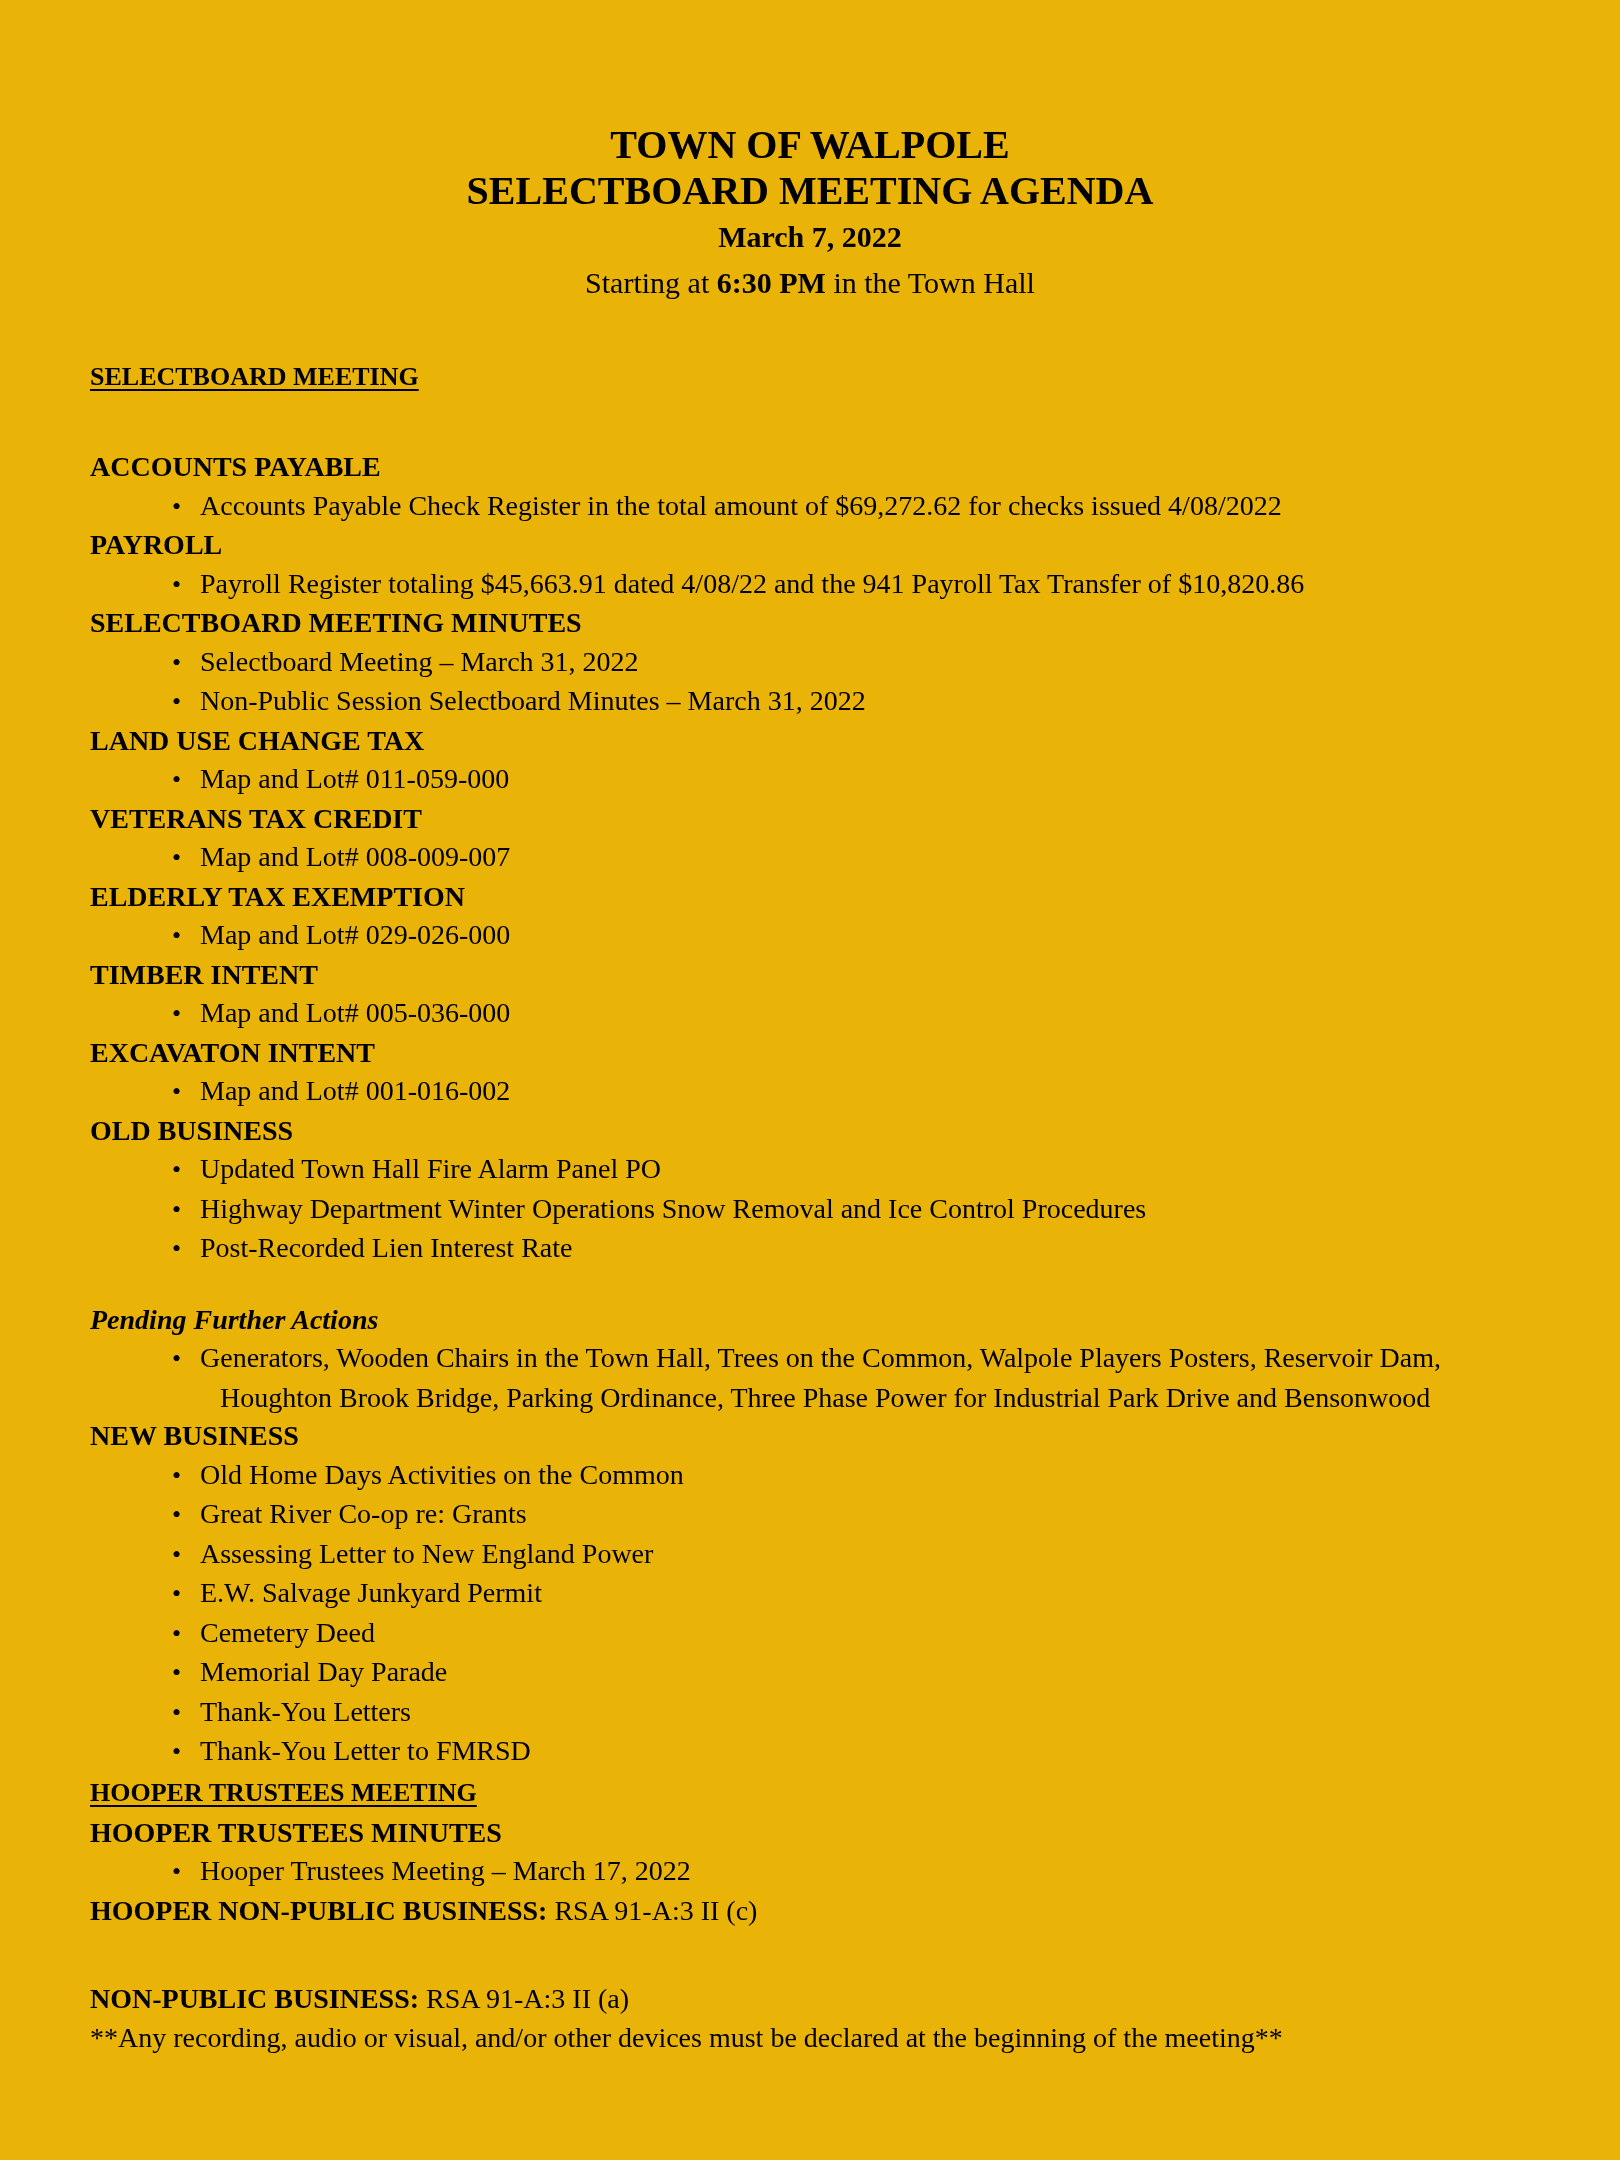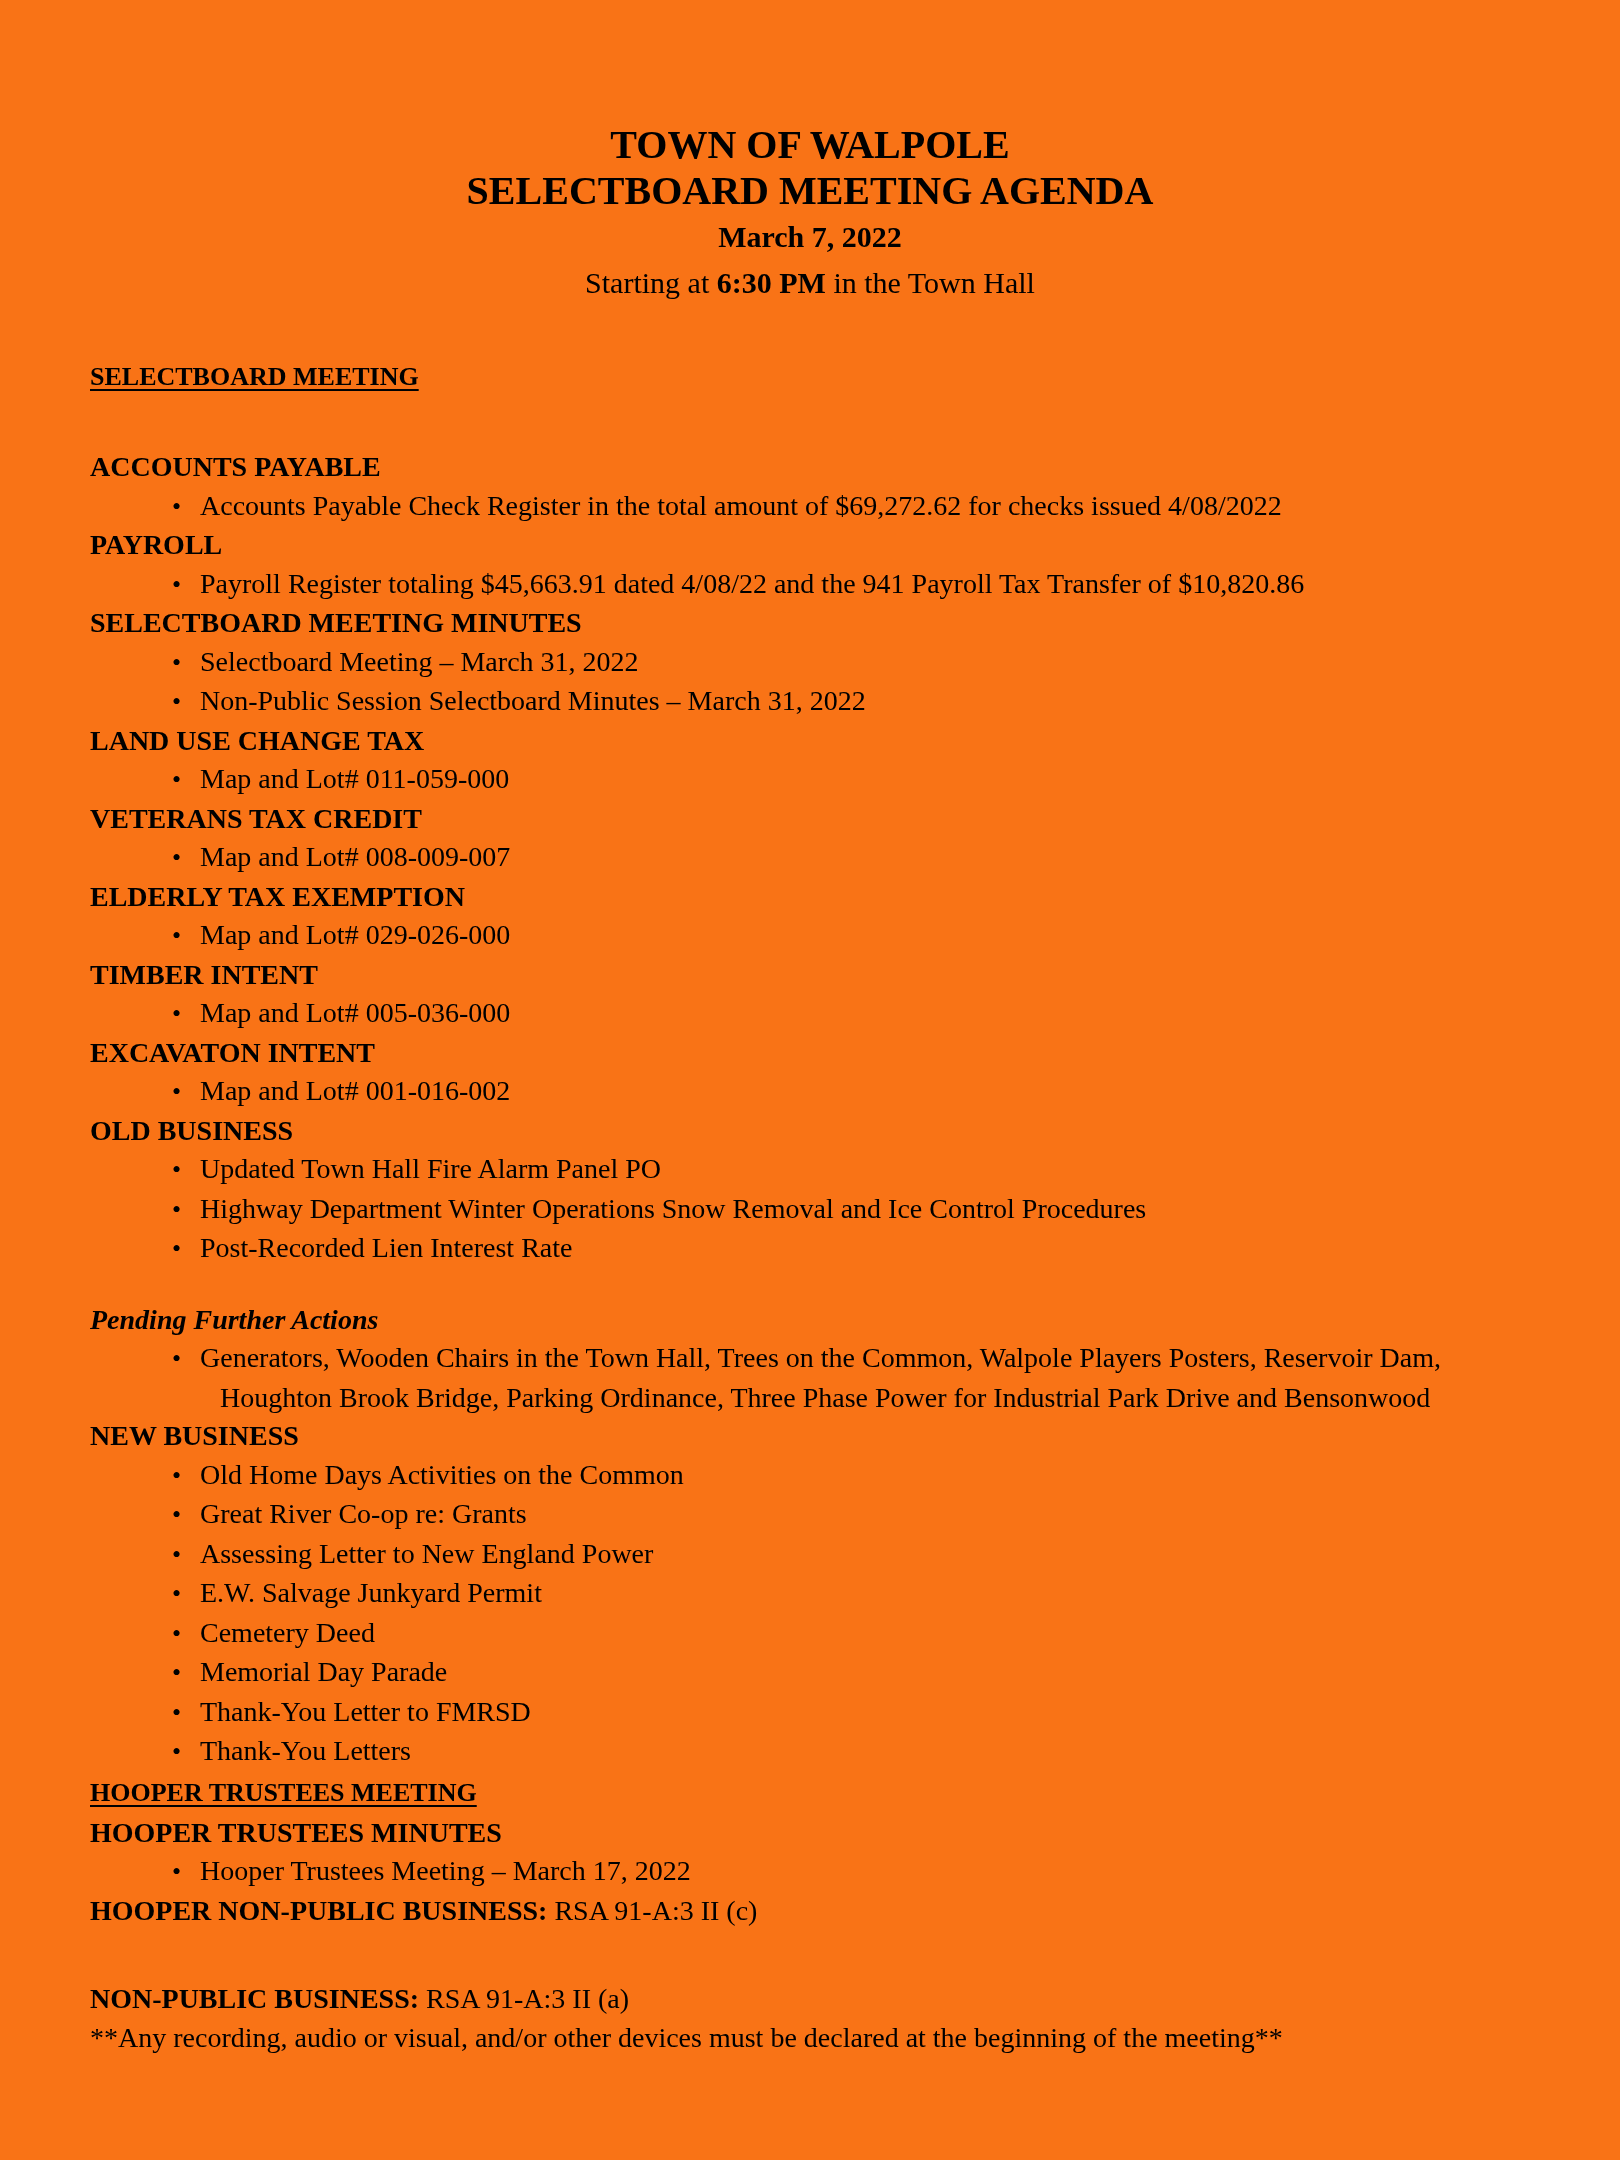--- a/index.html
+++ b/index.html
@@ -4,21 +4,21 @@
 <style>
   html, body {
     margin: 0;
     padding: 0;
     background: #ffffff;
   }
   .page {
     position: relative;
     width: 1620px;
     height: 2160px;
-    background: #f97316;
+    background: #eab308;
     color: #000000;
     font-family: "Liberation Serif", "DejaVu Serif", serif;
     overflow: hidden;
     box-sizing: border-box;
     padding: 122px 90px 40px 90px;
   }
   .doc-header {
     text-align: center;
   }
   .title-line {
@@ -125,22 +125,22 @@
       <div class="line bullet"><span class="glyph">•</span><span class="btext">Post-Recorded Lien Interest Rate</span></div>
       <div class="line italic-heading">Pending Further Actions</div>
       <div class="line bullet"><span class="glyph">•</span><span class="btext">Generators, Wooden Chairs in the Town Hall, Trees on the Common, Walpole Players Posters, Reservoir Dam,</span><span class="continuation">Houghton Brook Bridge, Parking Ordinance, Three Phase Power for Industrial Park Drive and Bensonwood</span></div>
       <div class="line heading">NEW BUSINESS</div>
       <div class="line bullet"><span class="glyph">•</span><span class="btext">Old Home Days Activities on the Common</span></div>
       <div class="line bullet"><span class="glyph">•</span><span class="btext">Great River Co-op re: Grants</span></div>
       <div class="line bullet"><span class="glyph">•</span><span class="btext">Assessing Letter to New England Power</span></div>
       <div class="line bullet"><span class="glyph">•</span><span class="btext">E.W. Salvage Junkyard Permit</span></div>
       <div class="line bullet"><span class="glyph">•</span><span class="btext">Cemetery Deed</span></div>
       <div class="line bullet"><span class="glyph">•</span><span class="btext">Memorial Day Parade</span></div>
+      <div class="line bullet"><span class="glyph">•</span><span class="btext">Thank-You Letters</span></div>
       <div class="line bullet"><span class="glyph">•</span><span class="btext">Thank-You Letter to FMRSD</span></div>
-      <div class="line bullet"><span class="glyph">•</span><span class="btext">Thank-You Letters</span></div>
       <div class="line center-heading"><span class="underlined">HOOPER TRUSTEES MEETING</span></div>
       <div class="line heading">HOOPER TRUSTEES MINUTES</div>
       <div class="line bullet"><span class="glyph">•</span><span class="btext">Hooper Trustees Meeting – March 17, 2022</span></div>
       <div class="line"><span class="heading-inline">HOOPER NON-PUBLIC BUSINESS:</span><span> RSA 91-A:3 II (c)</span></div>
       <div class="blank"></div>
       <div class="line"><span class="heading-inline">NON-PUBLIC BUSINESS:</span><span> RSA 91-A:3 II (a)</span></div>
       <div class="line">**Any recording, audio or visual, and/or other devices must be declared at the beginning of the meeting**</div>
     </div>
 </div>
 

